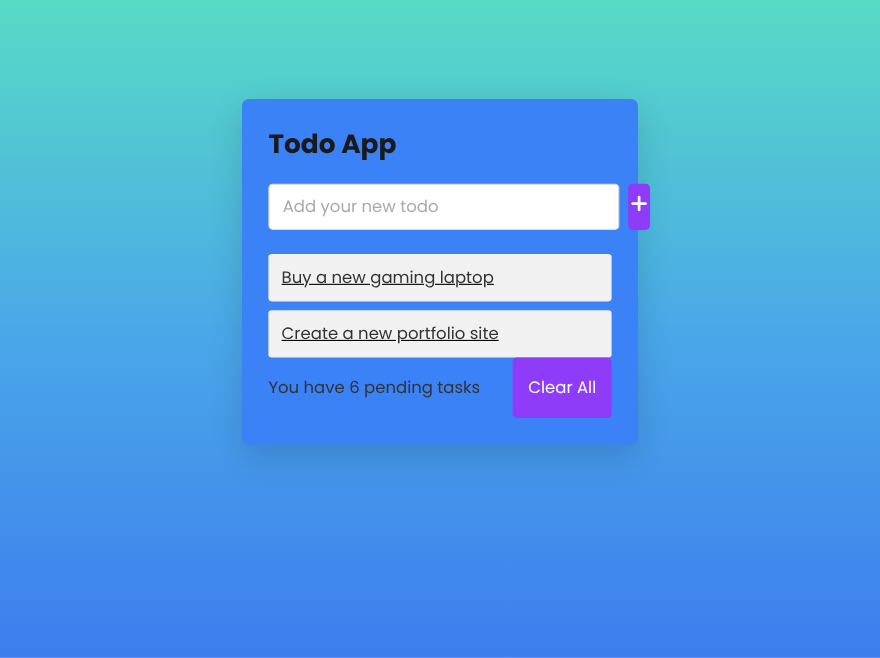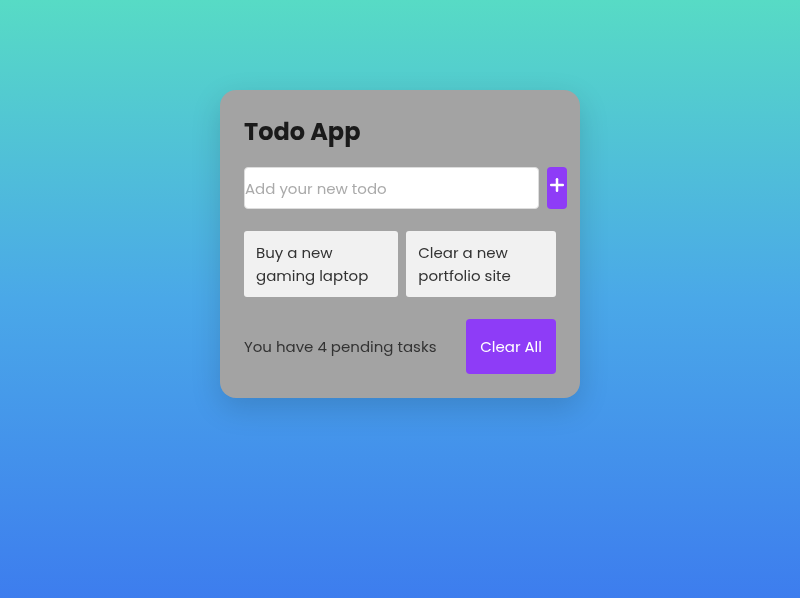--- a/index.html
+++ b/index.html
@@ -11,43 +11,43 @@
   body {
     width: 800px;
     height: 598px;
     background: linear-gradient(to bottom, #57dbc5 0%, #4aa8e8 50%, #3d7dee 100%);
     display: flex;
     justify-content: center;
     padding-top: 90px;
   }
   .card {
     width: 360px;
-    background: #a3a3a3;
-    border-radius: 16px;
+    background: #3b82f6;
+    border-radius: 6px;
     padding: 24px 24px 24px 24px;
     box-shadow: 0 10px 30px rgba(0,0,0,0.15);
     height: fit-content;
   }
   .title {
     font-size: 24px;
     font-weight: 700;
     color: #1a1a1a;
     margin-bottom: 18px;
   }
   .input-row {
     display: flex;
     gap: 8px;
     margin-bottom: 22px;
   }
   .todo-input {
     flex: 1;
     height: 42px;
     border: 1px solid #ddd;
     border-radius: 4px;
-    padding: 0 0;
+    padding: 0 12px;
     font-size: 15px;
     color: #333;
     outline: none;
   }
   .todo-input::placeholder {
     color: #aaa;
   }
   .add-btn {
     width: 42px;
     height: 42px;
@@ -58,23 +58,23 @@
     align-items: center;
     justify-content: center;
     cursor: pointer;
   }
   .add-btn svg {
     width: 20px;
     height: 20px;
   }
   .todo-list {
     display: flex;
-    flex-direction: row;
+    flex-direction: column;
     gap: 8px;
-    margin-bottom: 22px;
+    text-decoration: underline;
   }
   .todo-item {
     background: #f1f1f1;
     border-radius: 3px;
     padding: 10px 12px;
     display: flex;
     align-items: center;
     justify-content: space-between;
     min-height: 42px;
   }
@@ -132,21 +132,21 @@
         </svg>
       </span>
     </button>
   </div>
 
   <div class="todo-list">
     <div class="todo-item">
       <span class="todo-text">Buy a new gaming laptop</span>
     </div>
     <div class="todo-item">
-      <span class="todo-text">Clear a new portfolio site</span>
+      <span class="todo-text">Create a new portfolio site</span>
     </div>
   </div>
 
   <div class="footer">
-    <span class="pending-text">You have 4 pending tasks</span>
+    <span class="pending-text">You have 6 pending tasks</span>
     <button class="clear-btn">Clear All</button>
   </div>
 </div>
 
 </body></html>

